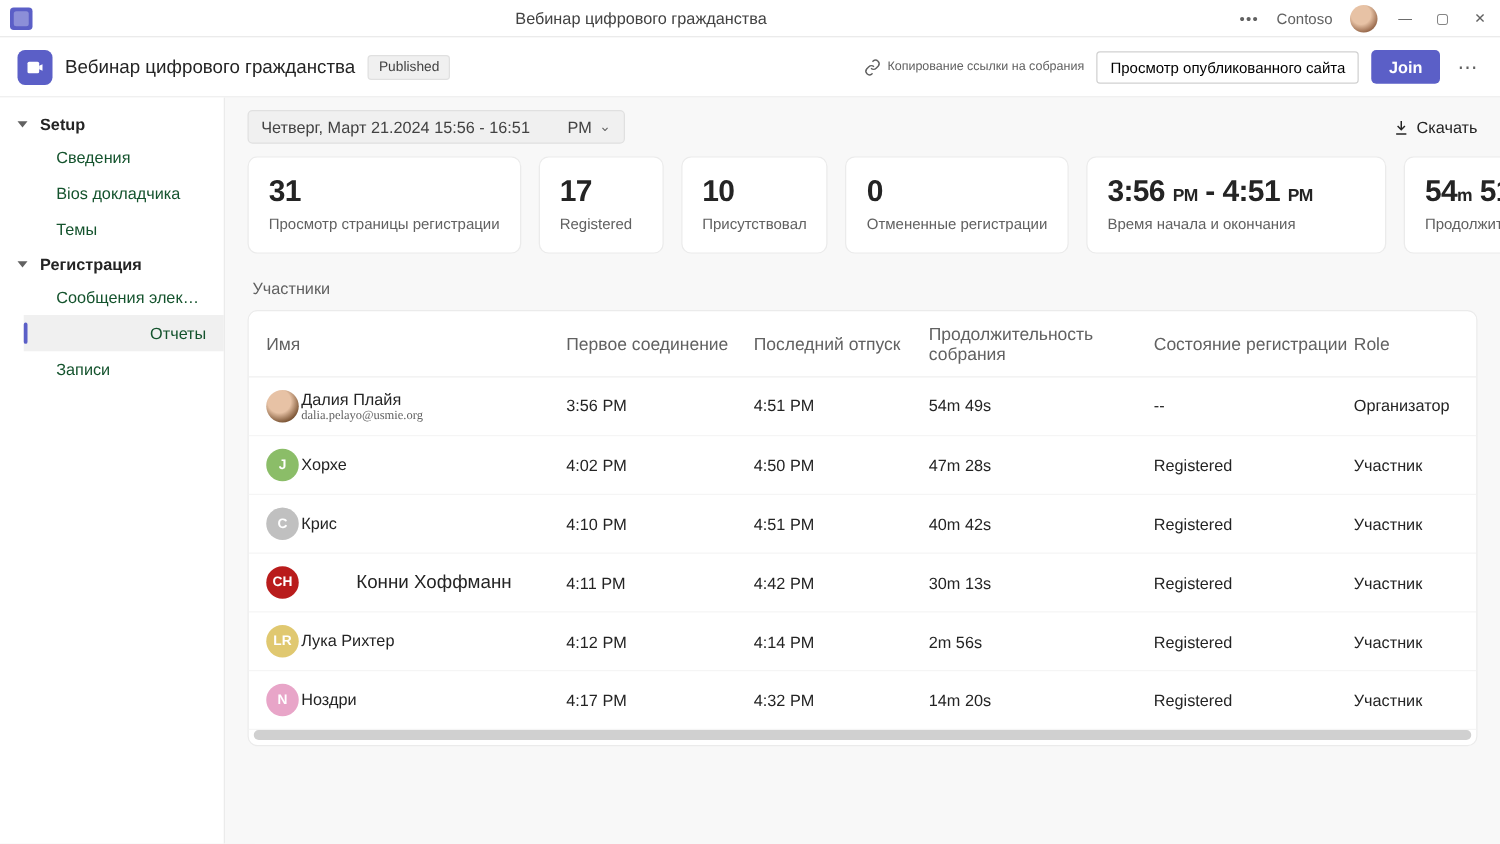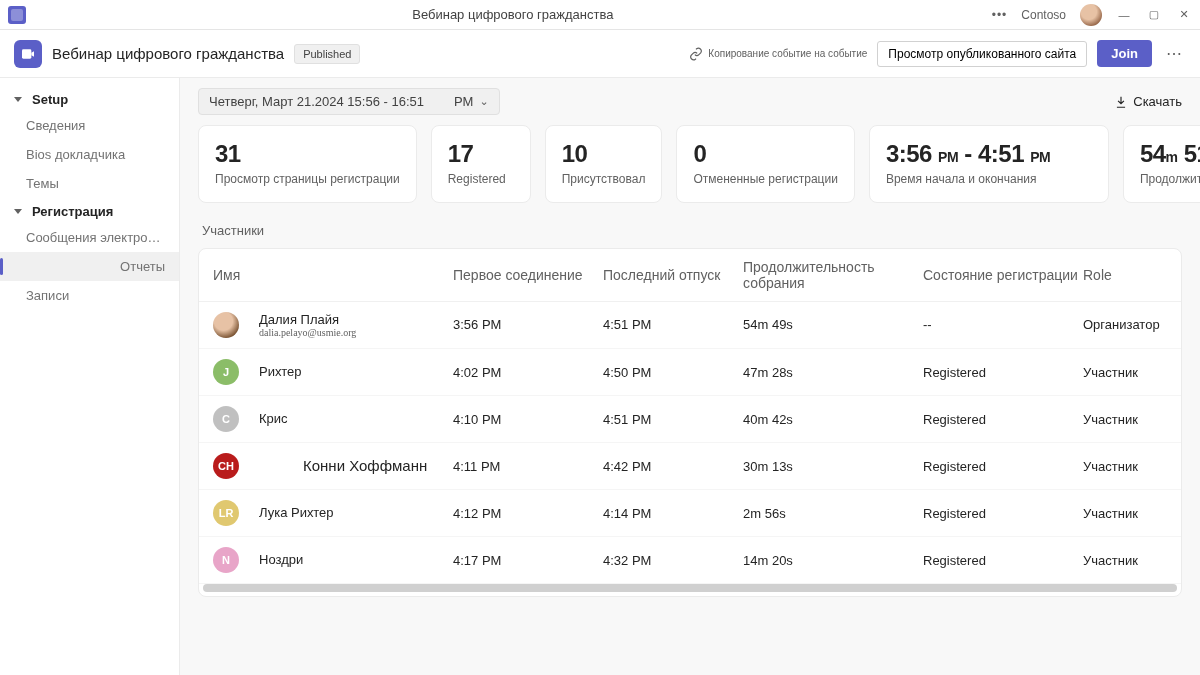--- a/index.html
+++ b/index.html
@@ -25,21 +25,21 @@
   .copy-link { display:flex; align-items:center; gap:5px; font-size:10px; color:#616161; cursor:pointer; }
   .preview-btn { font-size:12px; background:#fff; border:1px solid #d1d1d1; padding:5px 10px; border-radius:3px; cursor:pointer; }
   .join-btn { background:#5b5fc7; color:#fff; border:none; padding:6px 14px; font-size:13px; border-radius:4px; font-weight:600; cursor:pointer; }
   .more-btn { font-size:16px; color:#616161; cursor:pointer; padding:0 4px;}
 
   
   .body { display:flex; height: calc(675px - 30px - 48px); }
   .sidebar { width: 180px; background:#fff; border-right:1px solid #ebebeb; padding-top:8px; font-size:13px; }
   .side-group { padding: 6px 14px 4px 14px; display:flex; align-items:center; gap:10px; font-weight:600; color:#242424; cursor:pointer;}
   .side-group .caret { width:0; height:0; border-left:4px solid transparent; border-right:4px solid transparent; border-bottom:5px solid #616161; transform:rotate(180deg); }
-  .side-item { padding:7px 14px 7px 26px; color:#737373; cursor:pointer; white-space:nowrap; }
+  .side-item { padding:7px 14px 7px 26px; color:#14532d; cursor:pointer; white-space:nowrap;margin-left:19px; }
   .side-item.overflow { overflow:hidden; text-overflow:ellipsis; }
   .side-item.active { background:#f0f0f0; position:relative;text-align:right; }
   .side-item.active::before { content:""; position:absolute; left:0; top:6px; bottom:6px; width:3px; background:#5b5fc7; border-radius:2px;}
 
   
   .main { flex:1; background:#f8f8f8; overflow:hidden; position:relative; }
   .toolbar { display:flex; align-items:center; padding:10px 18px; gap:12px; }
   .date-picker { display:flex; align-items:center; background:#f0f0f0; border:1px solid #e0e0e0; border-radius:4px; padding:5px 10px; font-size:13px; color:#424242; cursor:pointer; }
   .date-picker .pm { margin-left:30px; margin-right:6px; }
   .date-picker .chev { font-size:11px; color:#616161; }
@@ -54,21 +54,21 @@
   .card .label { font-size:12px; color:#616161; margin-top:4px; line-height:1.3; }
   .card.wide { min-width:240px; }
   .card.cut { min-width:120px; }
 
   
   .section-title { padding:20px 22px 10px 22px; font-size:13px; color:#616161; }
   .table-wrap { margin:0 18px; background:#fff; border:1px solid #ebebeb; border-radius:8px; overflow:hidden; }
   .thead, .trow { display:grid; grid-template-columns: 240px 150px 140px 180px 160px 120px; align-items:center; padding:10px 14px; }
   .thead { font-size:14px; color:#616161; border-bottom:1px solid #f0f0f0; }
   .trow { font-size:13px; border-bottom:1px solid #f5f5f5; }
-  .name-cell { display:flex; align-items:center; gap:20px; }
+  .name-cell { display:flex; align-items:center; gap:2px; }
   .p-avatar { width:26px; height:26px; border-radius:50%; display:flex; align-items:center; justify-content:center; font-size:11px; font-weight:600; color:#fff; flex-shrink:0; }
   .p-avatar.img { background: radial-gradient(circle at 40% 35%, #e7c2a5 0 40%, #6b4423 80%); }
   .p-name { font-size:13px; line-height:1.2; }
   .p-email { font-size:10px; color:#616161;font-family:Liberation Serif, serif; }
   .scrollbar-bottom { height:8px; background:#d0d0d0; margin:0 4px 4px 4px; border-radius:4px; }
   .big-name { font-size:15px;margin-left:44px; }
 </style>
 </head>
 <body>
 
@@ -93,21 +93,21 @@
       </svg>
   </div>
   <span class="meeting-title">Вебинар цифрового гражданства</span>
   <span class="badge-published">Published</span>
   <div class="spacer"></div>
   <div class="copy-link">
     <svg width="14" height="14" viewBox="0 0 24 24" fill="none" stroke="#616161" stroke-width="2">
         <path d="M10 13a5 5 0 0 0 7 0l3-3a5 5 0 0 0-7-7l-1 1"></path>
         <path d="M14 11a5 5 0 0 0-7 0l-3 3a5 5 0 0 0 7 7l1-1"></path>
       </svg>
-    <span>Копирование событие на событие</span>
+    <span>Копирование ссылки на собрания</span>
   </div>
   <button class="preview-btn">Просмотр опубликованного сайта</button>
   <button class="join-btn">Join</button>
   <span class="more-btn">⋯</span>
 </div>
 
 <div class="body">
 
   <div class="sidebar">
     <div class="side-group">
@@ -191,21 +191,21 @@
             <div>3:56 PM</div>
             <div>4:51 PM</div>
             <div>54m 49s</div>
             <div>--</div>
             <div>Организатор</div>
           </div>
           <div class="trow">
             <div class="name-cell">
               <div class="p-avatar" style="background: rgb(139, 189, 104);">J</div>
               <div>
-                <div class="p-name">Рихтер</div>
+                <div class="p-name">Хорхе</div>
               </div>
             </div>
             <div>4:02 PM</div>
             <div>4:50 PM</div>
             <div>47m 28s</div>
             <div>Registered</div>
             <div>Участник</div>
           </div>
           <div class="trow">
             <div class="name-cell">

